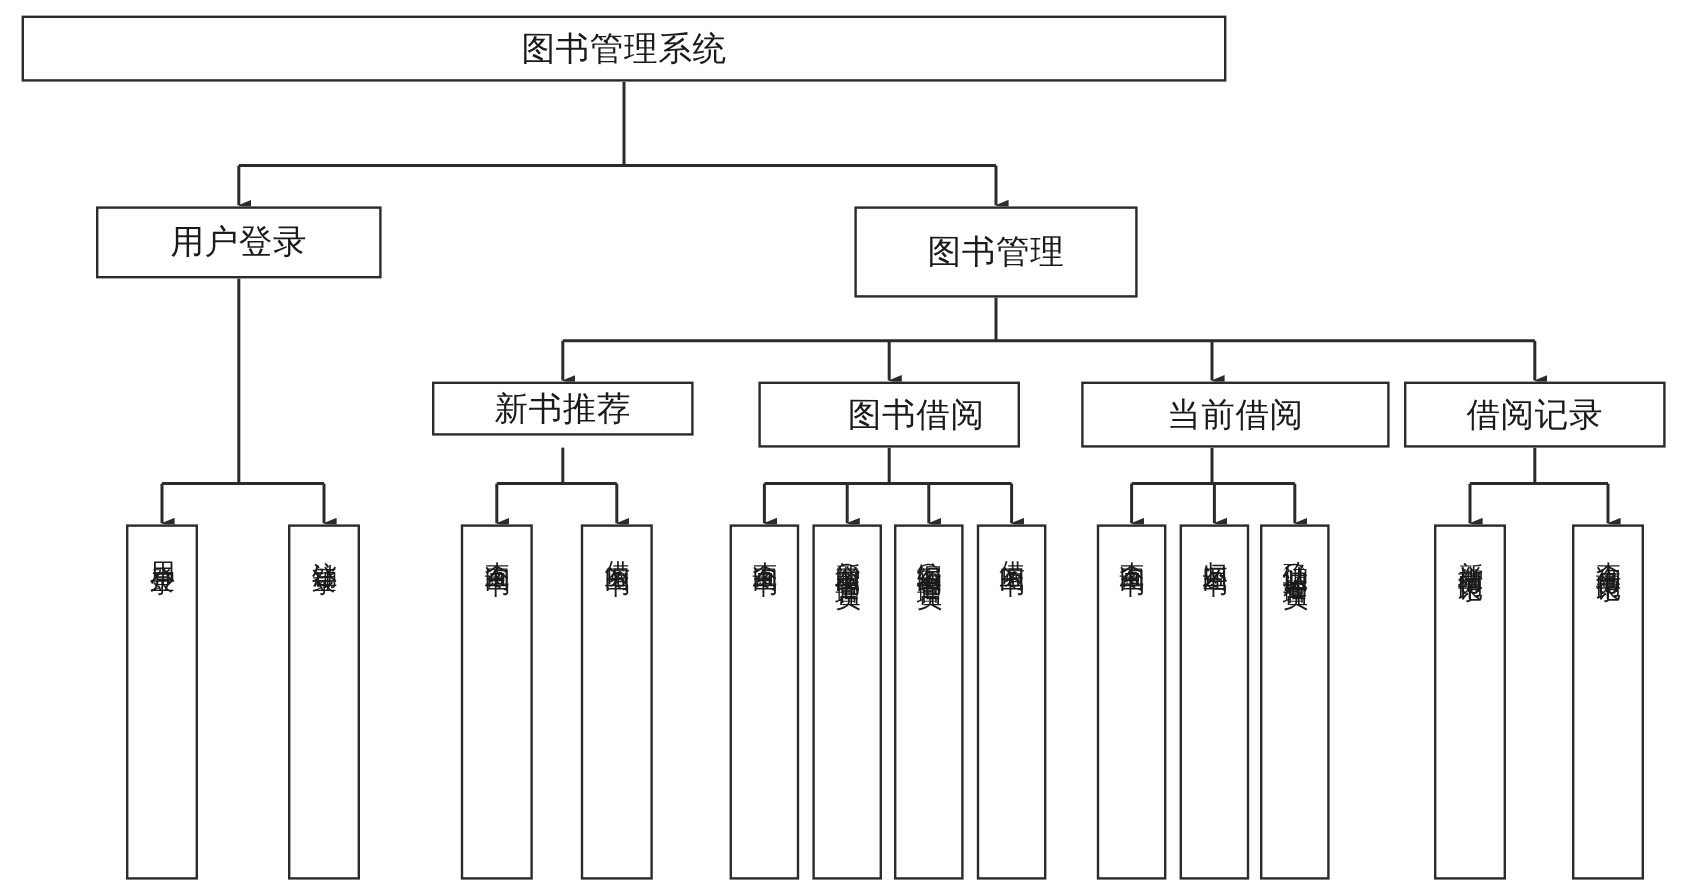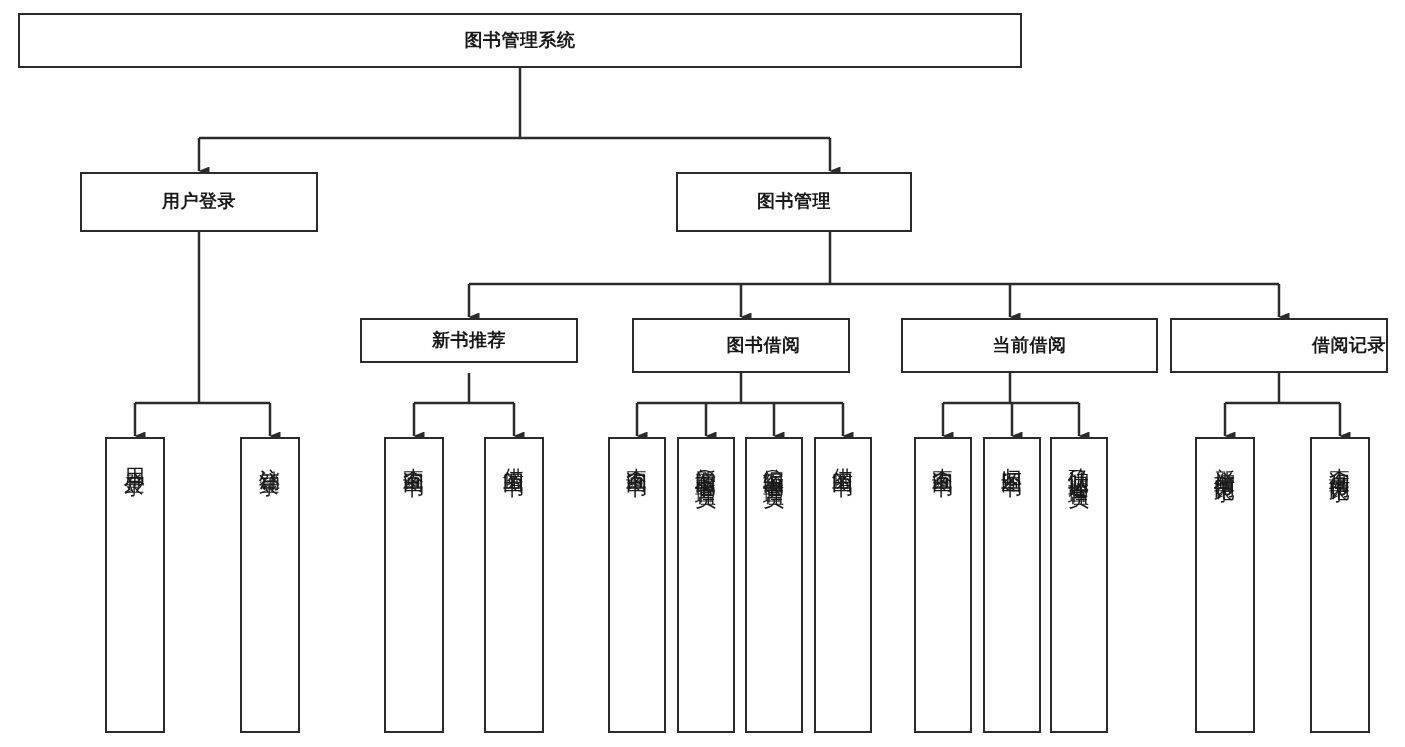--- a/index.html
+++ b/index.html
@@ -35,23 +35,22 @@
     align-items: center;
     justify-content: center;
     color: #1a1a1a;
   }
   .node .node-label {
     display: block;
     text-align: center;
     line-height: 1.18;
   }
   .node.horizontal .node-label {
-    font-size: 18px;
+    font-size: 28px;
     letter-spacing: 0.5px;
-    font-weight: bold;
   }
   .node.vertical {
     align-items: flex-start;
     padding-top: 12px;
   }
   .node.vertical .node-label {
     writing-mode: vertical-rl;
     text-orientation: upright;
     font-size: 21px;
     letter-spacing: 3px;
@@ -118,33 +117,33 @@
       </g>
   </svg>
 
   <div id="nodes-layer">
       <div class="node horizontal" style="left: 18px; top: 13px; width: 1004px; height: 55px;">
         <span class="node-label">图书管理系统</span>
       </div>
       <div class="node horizontal" style="left: 80px; top: 172px; width: 238px; height: 60px;">
         <span class="node-label">用户登录</span>
       </div>
-      <div class="node horizontal" style="left: 676px; top: 172px; width: 236px; height: 60px;">
+      <div class="node horizontal" style="left: 712px; top: 172px; width: 236px; height: 76px;">
         <span class="node-label">图书管理</span>
       </div>
       <div class="node horizontal" style="left: 360px; top: 318px; width: 218px; height: 45px;">
         <span class="node-label">新书推荐</span>
       </div>
       <div class="node horizontal" style="left: 632px; top: 318px; width: 218px; height: 55px; padding-left: 45px;">
         <span class="node-label">图书借阅</span>
       </div>
       <div class="node horizontal" style="left: 901px; top: 318px; width: 257px; height: 55px;">
         <span class="node-label">当前借阅</span>
       </div>
-      <div class="node horizontal" style="left: 1170px; top: 318px; width: 218px; height: 55px; justify-content: flex-end;">
+      <div class="node horizontal" style="left: 1170px; top: 318px; width: 218px; height: 55px;">
         <span class="node-label">借阅记录</span>
       </div>
       <div class="node vertical" style="left: 105px; top: 437px; width: 60px; height: 296px;">
         <span class="node-label">用户登录</span>
       </div>
       <div class="node vertical" style="left: 240px; top: 437px; width: 60px; height: 296px;">
         <span class="node-label">注销登录</span>
       </div>
       <div class="node vertical" style="left: 384px; top: 437px; width: 60px; height: 296px;">
         <span class="node-label">查询图书</span>

